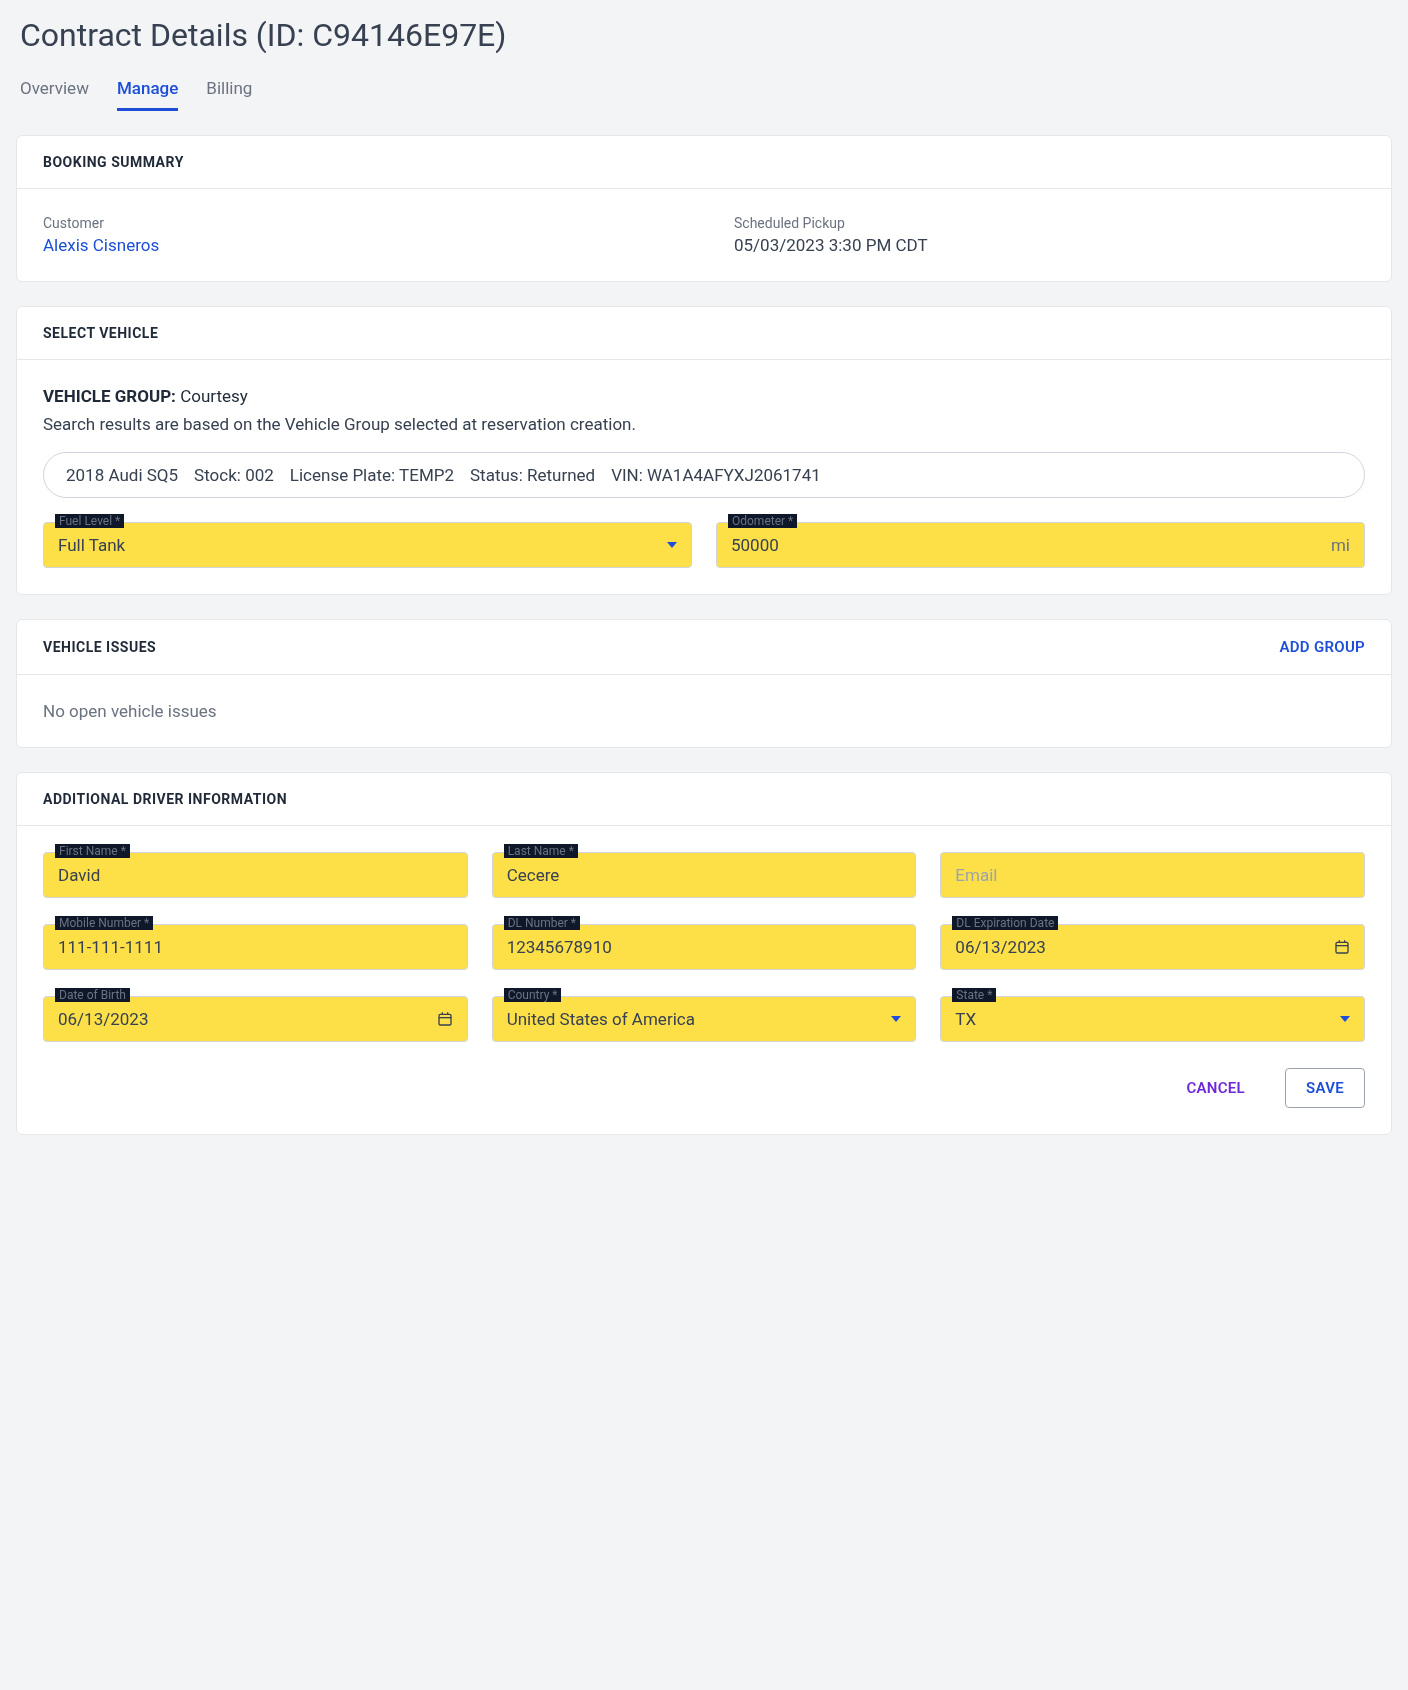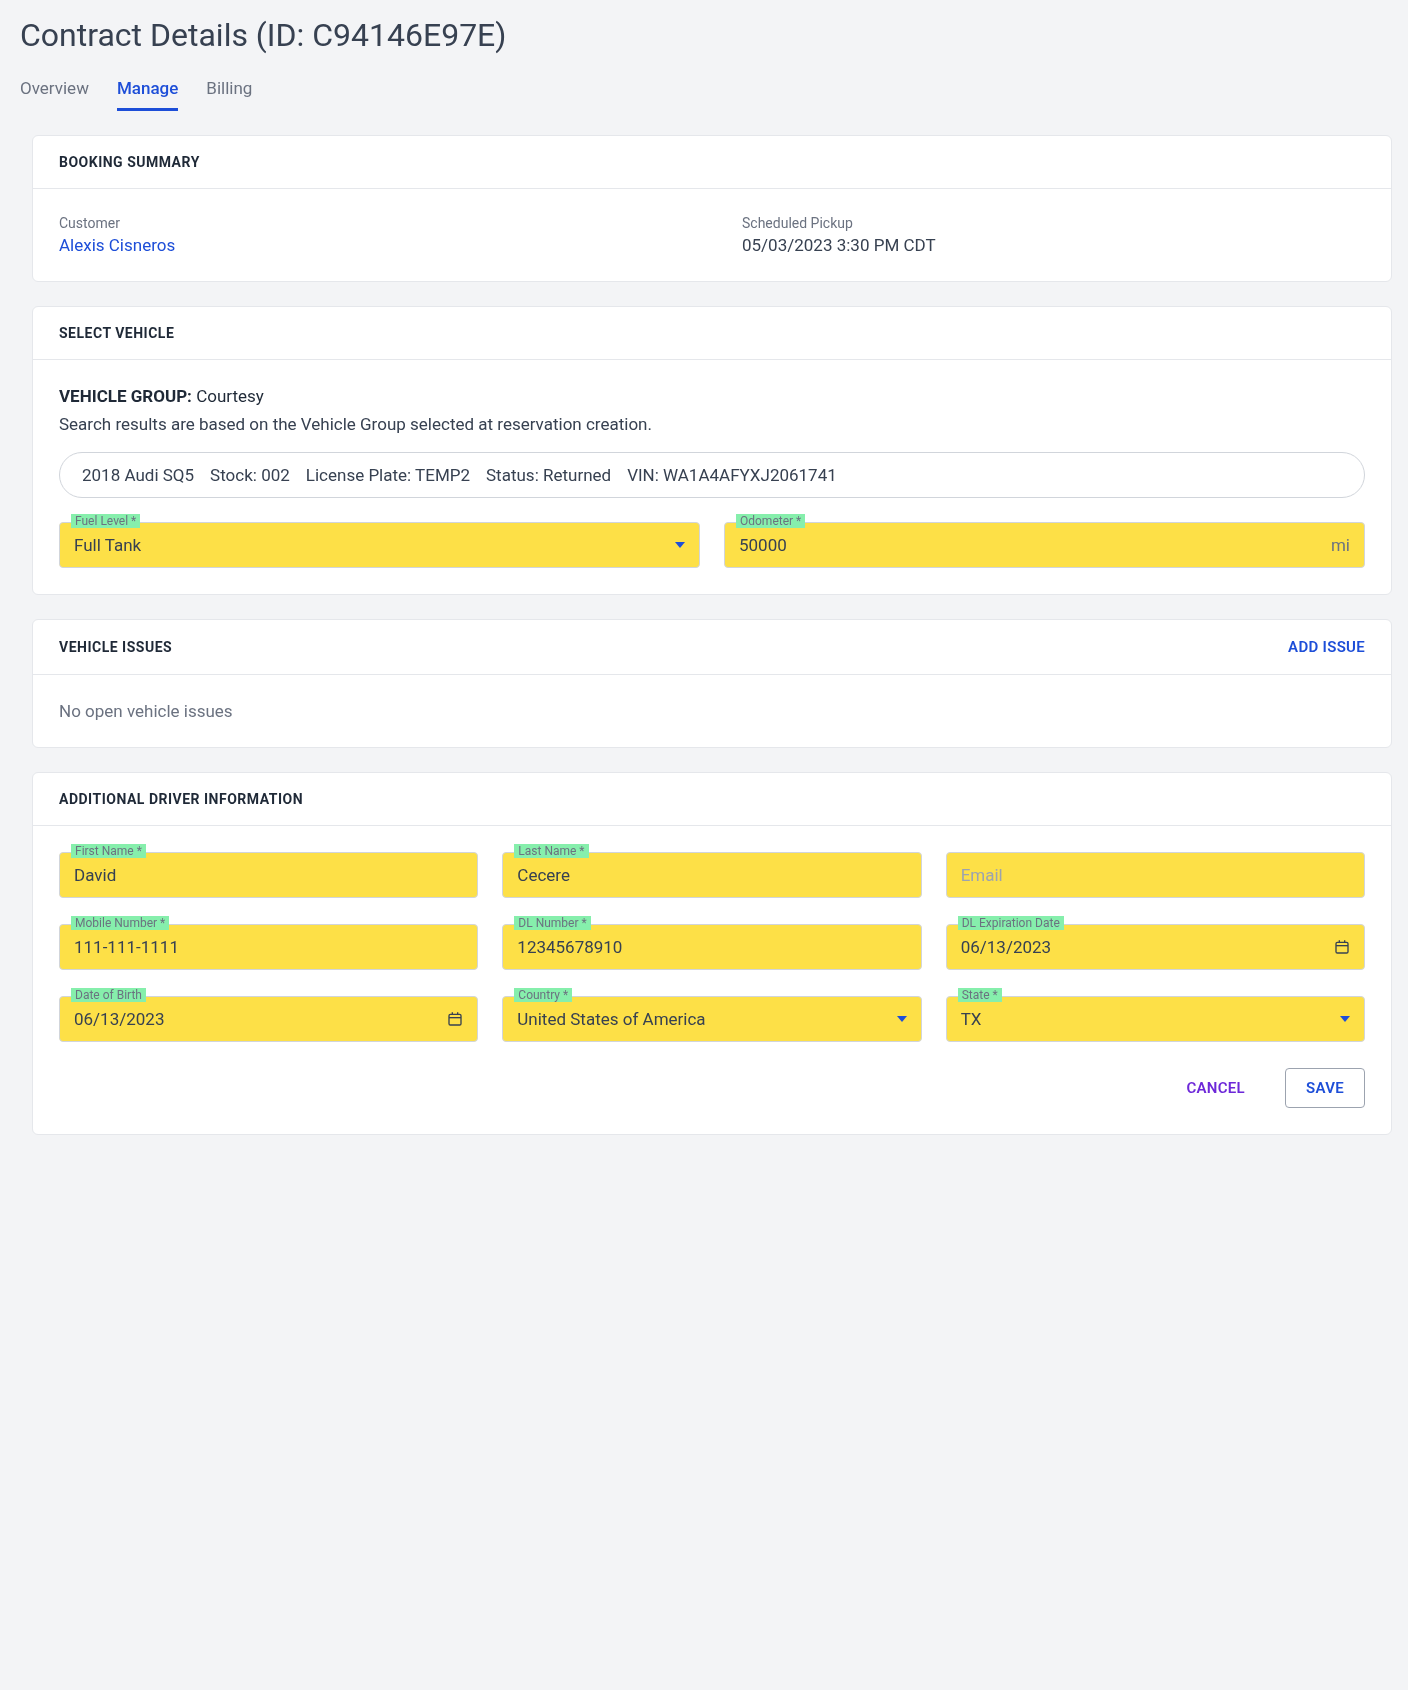--- a/index.html
+++ b/index.html
@@ -32,21 +32,20 @@
 .tab.active {
   color: #1d4ed8;
   border-bottom-color: #1d4ed8;
   font-weight: 500;
 }
 .card {
   background: #fff;
   border: 1px solid #e5e7eb;
   border-radius: 6px;
   margin-bottom: 24px;
-  margin-left: 16px;
 }
 .card-header {
   padding: 18px 26px;
   border-bottom: 1px solid #e5e7eb;
   font-weight: 700;
   font-size: 14px;
   letter-spacing: 0.5px;
   display: flex;
   justify-content: space-between;
   align-items: center;
@@ -97,21 +96,21 @@
   gap: 24px;
 }
 .field {
   position: relative;
   flex: 1;
 }
 .field .floating-label {
   position: absolute;
   top: -8px;
   left: 12px;
-  background: #86efac;
+  background: #0f172a;
   padding: 0 4px;
   font-size: 12px;
   color: #6b7280;
 }
 .field .input-box {
   width: 100%;
   border: 1px solid #d1d5db;
   border-radius: 4px;
   padding: 12px 14px;
   font-size: 17px;
@@ -235,21 +234,21 @@
           <span class="suffix">mi</span>
         </div>
       </div>
     </div>
   </div>
 </div>
 
 <div class="card">
   <div class="card-header">
     <span>VEHICLE ISSUES</span>
-    <span class="add-btn">ADD ISSUE</span>
+    <span class="add-btn">ADD GROUP</span>
   </div>
   <div class="card-body">
     <div class="empty-text">No open vehicle issues</div>
   </div>
 </div>
 
 <div class="card">
   <div class="card-header">ADDITIONAL DRIVER INFORMATION</div>
   <div class="card-body">
     <div class="form-grid">

